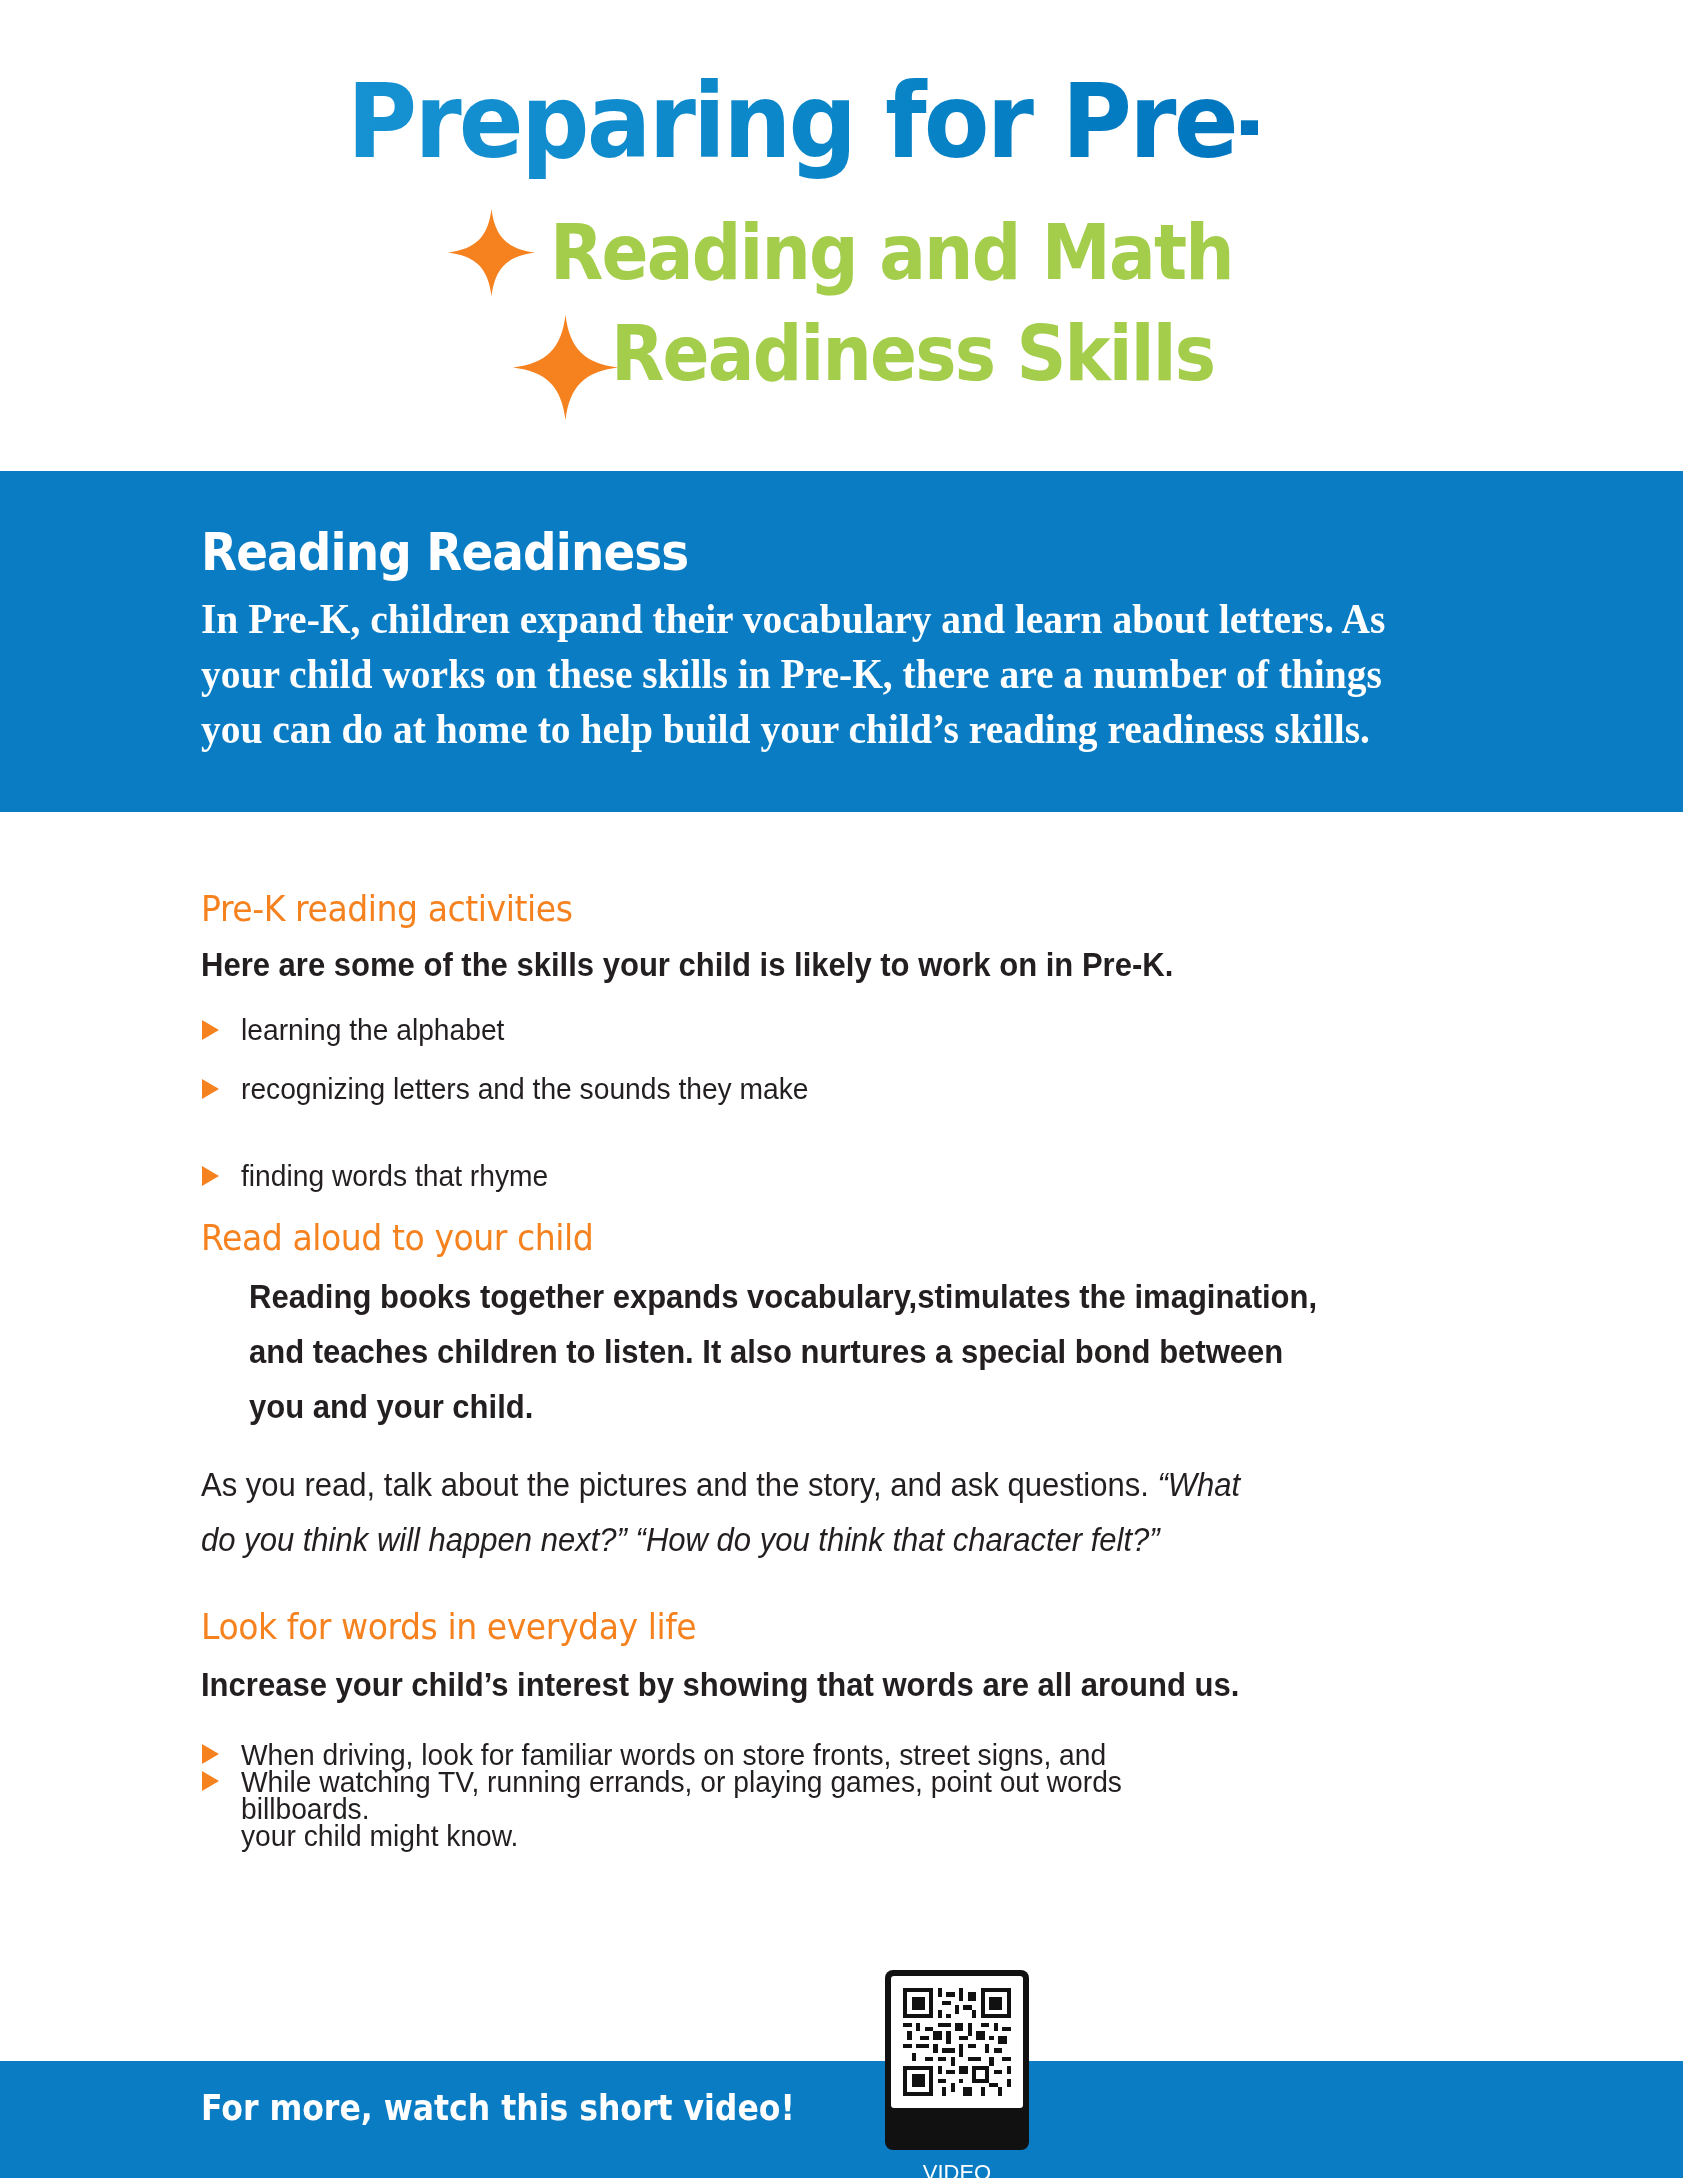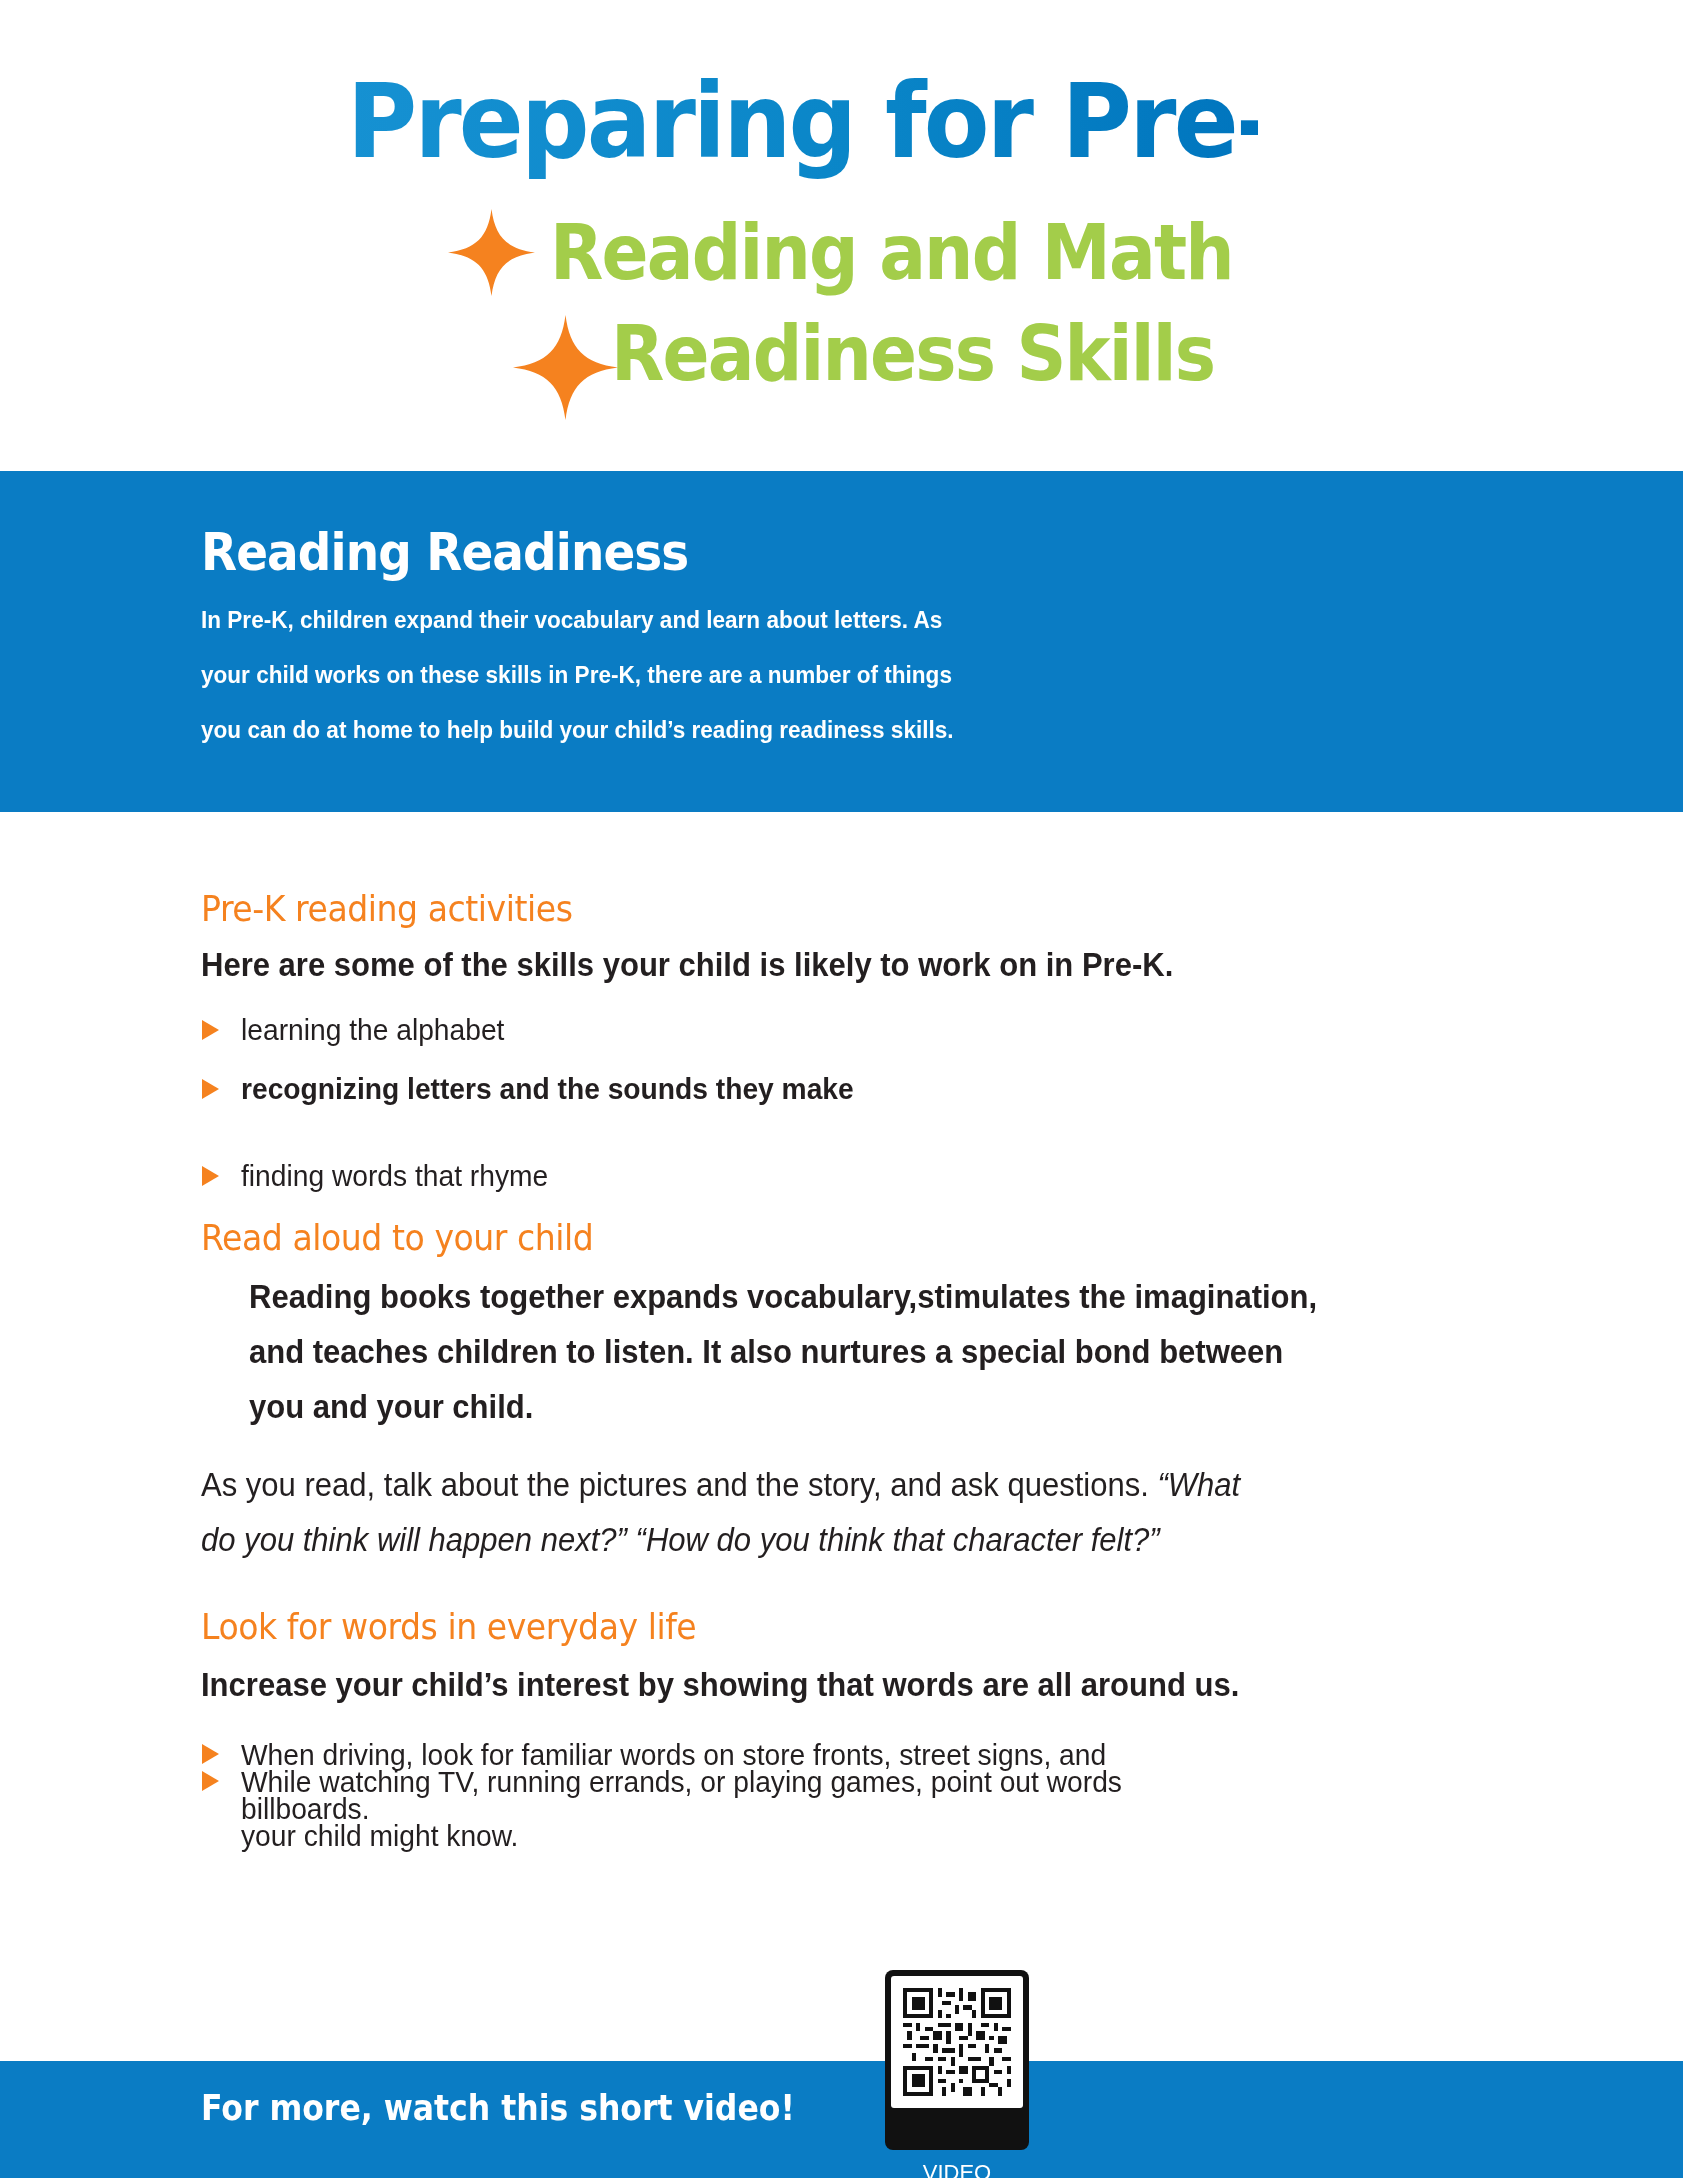--- a/index.html
+++ b/index.html
@@ -34,22 +34,22 @@
     position: absolute; left: 0; top: 471px; width: 1683px; height: 341px;
     background: #0a7cc4;
   }
   .banner-title {
     left: 201px; top: 517px; color: #ffffff;
     font-family: "DejaVu Sans", sans-serif; font-weight: bold; font-size: 51px; line-height: 71px;
     letter-spacing: -1px; transform: scaleX(0.92); transform-origin: left center;
   }
   .banner-body {
     position: absolute; left: 201px; top: 592px; width: 1287px; color: #ffffff;
-    font-family: Liberation Sans, sans-serif; font-weight: bold;
-    font-size: 24px; line-height: 55px;
+    font-family: Liberation Serif, serif; font-weight: bold;
+    font-size: 42px; line-height: 55px;
   }
   .banner-body .ln { display: block; white-space: nowrap; transform: scaleX(0.94); transform-origin: left center; }
 
   
   .sec-head {
     left: 201px; color: #f5821f;
     font-family: "DejaVu Sans", sans-serif; font-size: 36px; line-height: 48px;
     letter-spacing: -0.5px; transform: scaleX(0.92); transform-origin: left center;
   }
   .lead {
@@ -116,21 +116,21 @@
   <span class="ln">you can do at home to help build your child’s reading readiness skills.</span>
 </div>
 
 <div class="abs sec-head" style="top:885px;">Pre-K reading activities</div>
 <div class="abs lead" style="top:942px;">Here are some of the skills your child is likely to work on in Pre-K.</div>
 
 <div class="bullet-row" style="top:1006px; height:50px;">
   <span class="tri" style="top:14px;"></span>
   <span class="txt" style="top:0; line-height:48px;">learning the alphabet</span>
 </div>
-<div class="bullet-row" style="top:1065px; height:50px;font-weight:bold;">
+<div class="bullet-row" style="top:1065px; height:50px;">
   <span class="tri" style="top:14px;"></span>
   <span class="txt" style="top:0; line-height:48px;">recognizing letters and the sounds they make</span>
 </div>
 <div class="bullet-row" style="top:1152px; height:50px;text-decoration:underline;">
   <span class="tri" style="top:14px;"></span>
   <span class="txt" style="top:0; line-height:48px;">finding words that rhyme</span>
 </div>
 
 <div class="abs sec-head" style="top:1214px;">Read aloud to your child</div>
 <div class="para bold" style="top:1269px;margin-left:48px;">

